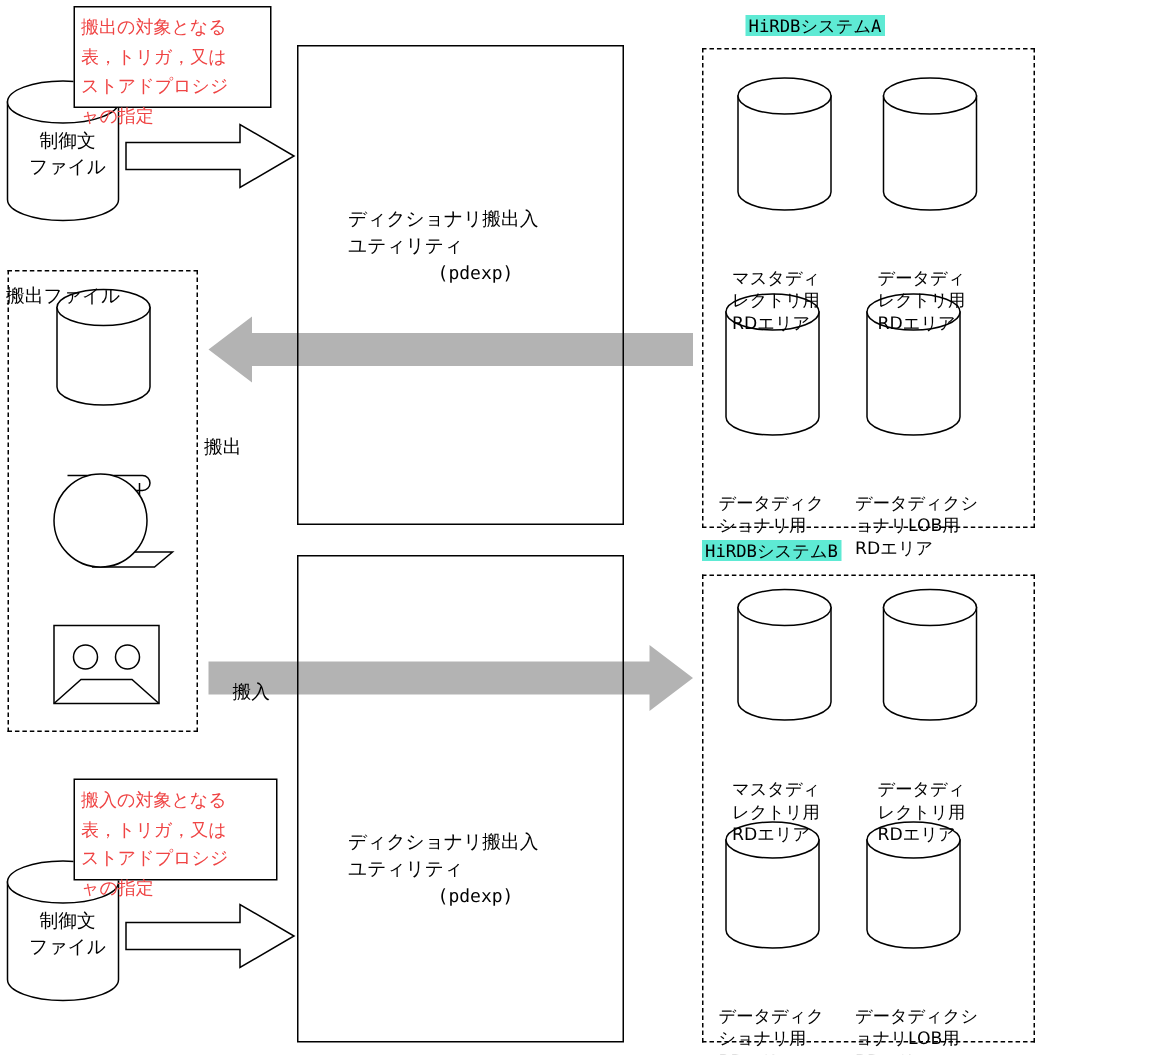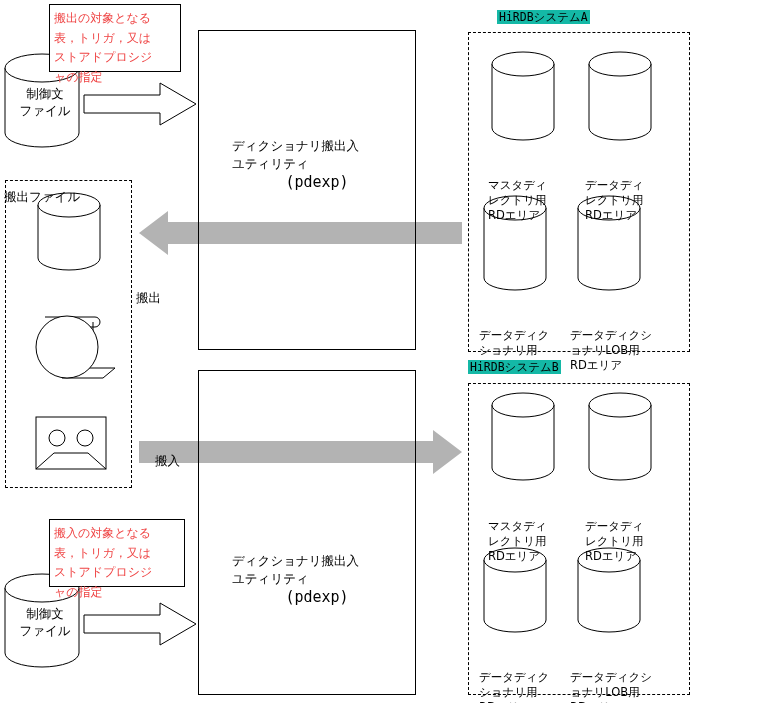--- a/index.html
+++ b/index.html
@@ -58,21 +58,21 @@
   }
   .util-label .l1, .util-label .l2 {
     font-family: "DejaVu Sans", sans-serif;
     font-size: 12.5px;
     line-height: 18px;
     display: block;
     white-space: nowrap;
   }
   .util-label .l3 {
     font-family: "DejaVu Sans Mono", monospace;
-    font-size: 15px;
+    font-size: 12px;
     line-height: 18px;
     display: block;
     text-align: center;
     white-space: nowrap;
   }
   
   .plain-label {
     position: absolute;
     font-family: Liberation Sans, sans-serif;
     font-size: 12.5px;
@@ -80,21 +80,21 @@
     white-space: pre-line;
     z-index: 4;
     margin-top: 28px;
   }
   .group-title {
     position: absolute;
     font-family: "DejaVu Sans Mono", monospace;
     font-size: 11.5px;
     line-height: 14px;
     white-space: nowrap;
-    background: #14b8a6;
+    background: #5eead4;
     padding: 0 2px;
     z-index: 5;
   }
   .cyl-caption {
     position: absolute;
     font-family: "DejaVu Sans", sans-serif;
     font-size: 11.5px;
     line-height: 15px;
     white-space: pre-line;
     text-align: left;

